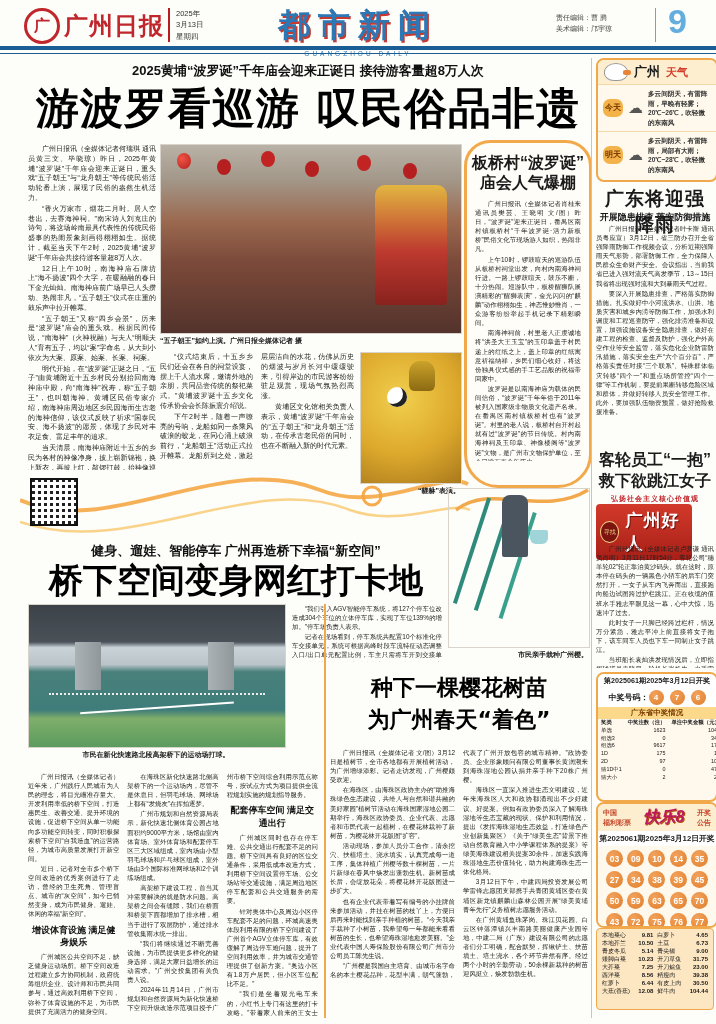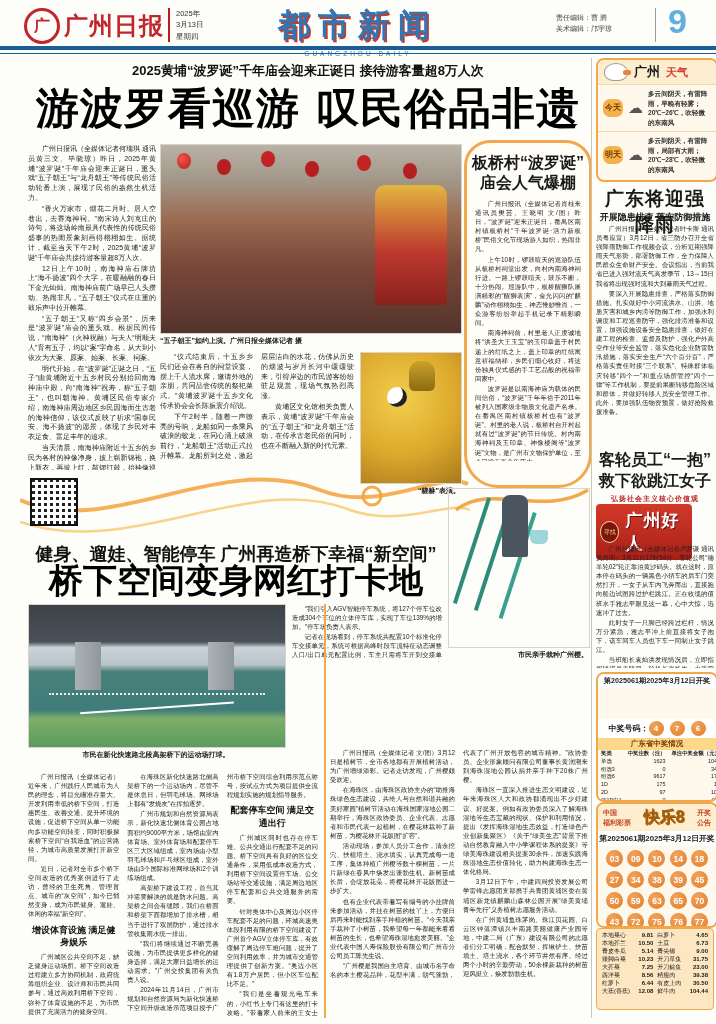--- a/index.html
+++ b/index.html
@@ -61,30 +61,30 @@
   .wx-desc{font-size:6.6px;line-height:1.45;font-weight:bold;color:#333;}
   .side-h1{font-size:19px;font-weight:900;text-align:center;letter-spacing:1px;}
   .side-h2{font-size:9px;font-weight:bold;text-align:center;margin-top:3px;}
   .ferry-h{font-size:16px;font-weight:900;text-align:center;line-height:1.3;}
   .value-banner{font-size:7px;font-weight:bold;color:#c0272d;text-align:center;letter-spacing:1px;}
   .haoren{display:flex;align-items:center;justify-content:center;gap:6px;background:linear-gradient(180deg,#d23a2a,#a81f17);border-radius:4px;padding:5px 4px;}
   .haoren .seal{width:20px;height:20px;border-radius:50%;background:#7d1410;color:#f4d58a;font-size:6px;line-height:1.1;display:flex;align-items:center;justify-content:center;text-align:center;border:1px solid #f4d58a;}
   .haoren .t{color:#fff;font-size:17px;font-weight:900;letter-spacing:1px;text-shadow:1px 1px 0 #6b0e0a;}
   .lott-title{background:#fbe3c0;color:#c4452a;font-weight:bold;font-size:8px;text-align:center;line-height:1.35;padding:3px 2px;}
   .lott-draw{font-size:7.2px;font-weight:bold;text-align:center;padding:2px 0;background:#fff;}
-  .lott-nums{display:flex;align-items:center;justify-content:center;gap:0;padding:2px 0;background:#fff;margin-top:31px;}
+  .lott-nums{display:flex;align-items:center;justify-content:center;gap:0;padding:2px 0;background:#fff;}
   .lott-nums .lbl{font-size:8px;font-weight:bold;}
   .ball{display:inline-flex;width:15px;height:15px;border-radius:50%;background:radial-gradient(circle at 35% 30%,#f2a25c,#e07e2b);color:#fff;font-size:8px;font-weight:bold;align-items:center;justify-content:center;}
   .band{background:#fcd98a;font-size:7.5px;font-weight:bold;text-align:center;padding:1px 0;color:#7a3c00;}
   table.lott{width:100%;border-collapse:collapse;background:#fff8ec;}
   table.lott td,table.lott th{font-size:5.4px;padding:0 3px;line-height:1.45;text-align:right;white-space:nowrap;}
   table.lott td:first-child,table.lott th:first-child{text-align:left;}
   .k8-head{display:flex;align-items:center;justify-content:space-between;padding:3px 5px;background:#fdeecf;}
   .k8-brand{font-size:7px;font-weight:bold;color:#c4452a;line-height:1.3;}
-  .k8-logo{font-size:16px;font-weight:900;color:#a16207;text-shadow:1px 1px 0 #b35312;}
+  .k8-logo{font-size:16px;font-weight:900;color:#be185d;text-shadow:1px 1px 0 #b35312;font-style:italic;}
   .k8-grid{display:grid;grid-template-columns:repeat(5,1fr);gap:4px 0;justify-items:center;padding:4px 6px;background:#fff8ec;}
   .k8-grid .ball{width:17px;height:17px;font-size:8.5px;}
   .price-head{display:flex;align-items:baseline;gap:4px;}
   .price-title{font-size:12px;font-weight:900;color:#8a1d12;}
   .price-note{font-size:6px;color:#b3511f;font-weight:bold;}
   .price-panel{background:#fde7c3;border:1.5px solid #f0a84a;border-radius:4px;padding:2px 3px;overflow:hidden;}
   table.price{width:100%;border-collapse:collapse;}
   table.price td{font-size:6px;line-height:1.34;padding:0 2px;white-space:nowrap;}
   table.price td:nth-child(2),table.price td:nth-child(4){text-align:right;font-weight:bold;}
   .odivider{background:#f2a94c;}
@@ -167,21 +167,21 @@
         <p>广州日报讯（全媒体记者肖桂来 通讯员樊芸、王晓明 文/图）昨日，“波罗诞”迎来正诞日，番禺区南村镇板桥村“千年波罗诞·活力新板桥”民俗文化节现场游人如织，热闹非凡。</p>
         <p>上午10时，锣鼓喧天的巡游队伍从板桥村祠堂出发，向村内南海神祠行进。一路上锣鼓喧天，鼓乐不断，十分热闹。巡游队中，板桥醒狮队展演精彩的“醒狮表演”，金光闪闪的“麒麟”动作栩栩如生，神态惟妙惟肖，一众游客纷纷举起手机记录下精彩瞬间。</p>
         <p>南海神祠前，村里老人正虔诚地将“洪圣大王玉宝”的玉印章盖于村民递上的红纸之上，盖上印章的红纸寓意祈福纳祥，乡民们细心收好，将这份独具仪式感的手工艺品般的祝福带回家中。</p>
         <p>波罗诞是以南海神庙为载体的民间信俗，“波罗诞”千年年俗于2011年被列入国家级非物质文化遗产名录。在番禺区南村镇板桥村也有“波罗诞”。村里的老人说，板桥村自开村起就有过“波罗诞”的节日传统。村内南海神祠及玉印章、神像楼阁等“波罗诞”文物，是广州市文物保护单位，至今已逾五百余年历史。</p>
       </div>
   </div>
   <svg class="abs swirl" style="left:452px;top:480px;" width="140" height="40" viewBox="0 0 140 40">
     <path d="M4,30 C40,2 90,38 136,10" stroke="#f2a94c" stroke-width="3.5" fill="none"></path>
   </svg>
 
-  <div class="abs kicker" style="left:28px;top:542px;width:416px;font-size:18px;">健身、遛娃、智能停车    广州再造桥下幸福“新空间”</div>
+  <div class="abs kicker" style="left:28px;top:542px;width:416px;font-size:13px;">健身、遛娃、智能停车    广州再造桥下幸福“新空间”</div>
   <div class="abs headline" style="left:28px;top:558px;width:416px;font-size:34px;">桥下空间变身网红打卡地</div>
 
   <div class="photo tennisp" style="left:28px;top:604px;width:256px;height:142px;">
     <div class="pillar" style="left:18%;"></div>
     <div class="pillar" style="left:70%;"></div>
     <div class="net"></div>
     <div class="courtline"></div>
   </div>
   <div class="abs caption" style="left:28px;top:750px;width:256px;text-align:center;">市民在新化快速路北段高架桥下的运动场打球。</div>
 
@@ -206,20 +206,24 @@
       <p>“我们是坐着观光电车来的，小红书上专门有这里的打卡攻略。”带着家人前来的王女士说，“没想到桥下空间也这么美，空间开阔、空气又好。”</p>
     </div>
 
   <div class="photo treep" style="left:448px;top:488px;width:140px;height:158px;">
     <div class="tripod"></div>
     <div class="person"></div>
     <div class="bucket"></div>
   </div>
   <div class="abs caption" style="left:448px;top:650px;width:140px;text-align:right;">市民亲手栽种广州樱。</div>
 
+  <div class="abs headline" style="left:330px;top:672px;width:258px;font-size:22px;line-height:1.45;">
+    <div>种下一棵樱花树苗</div>
+    <div>为广州春天“着色”</div>
+  </div>
   <div class="abs tiny6 cols2" style="left:330px;top:748px;width:258px;height:270px;">
       <p>广州日报讯（全媒体记者 文/图）3月12日是植树节，全市各地都有开展植树活动，为广州增绿添彩。记者走访发现，广州樱颇受欢迎。</p>
       <p>在海珠区，由海珠区政协主办的“助推海珠绿色生态建设，共绘人与自然和谐共融的美好家园”植树节活动在海珠国家湿地公园二期举行，海珠区政协委员、企业代表、志愿者和市民代表一起植树，在樱花林栽种了新树苗，为樱花林开花版图“扩容”。</p>
       <p>活动现场，参加人员分工合作，清余挖穴、扶植培土、浇水填实，认真完成每一道工序，集体种植广州樱等数十棵树苗，一片片新绿在春风中焕发出蓬勃生机。新树苗成长后，会绽放花朵，将樱花林开花版图进一步扩大。</p>
       <p>也有企业代表带着写有编号的小挂牌前来参加活动，并挂在树苗的枝丫上，方便日后再来时能找到亲手种植的树苗。“今天我亲手栽种了小树苗，我希望每一年都能来看看树苗的生长，也希望海珠湿地愈发美丽。”企业代表中国人寿保险股份有限公司广州市分公司员工陈先生说。</p>
       <p>“广州樱是我国自主培育、由城市名字命名的本土樱花品种，花型丰满，朝气蓬勃，代表了广州开放包容的城市精神。”政协委员、企业形象顾问有限公司董事长黄润潮来到海珠湿地公园认捐并亲手种下20株广州樱。</p>
       <p>海珠区一直深入推进生态文明建设，近年来海珠区人大和政协都涌现出不少好建议、好提案。例如有政协委员深入了解海珠湿地等生态宝藏的现状、保护和利用情况，提出《发挥海珠湿地生态效益，打造绿色产业创新集聚区》《关于“绿美生态”背景下推动自然教育融入中小学课程体系的提案》等绿美海珠建设相关提案30余件，加速实践海珠湿地生态价值转化，助力构建海珠生态一体化格局。</p>
       <p>3月12日下午，中建四局投资发展公司学雷锋志愿团支部携手共青团黄埔区委在黄埔区新龙镇麒麟山森林公园开展“绿美黄埔 青年先行”义务植树志愿服务活动。</p>
       <p>在广州黄埔鱼珠茅岗、珠江贝花园、白云区钟落潭镇兴丰南路美丽健康产业园等地，中建二局（广东）建设有限公司的志愿者们分工明确，配合默契，挥锹铲土、扶苗填土、培土浇水，各个环节井然有序。经过两个小时的辛勤劳动，50余棵新栽种的树苗迎风挺立，焕发勃勃生机。</p>
     </div>
@@ -337,21 +341,21 @@
         <div>开奖</div>
         <div>公告</div>
       </div>
     </div>
     <div class="lott-draw" style="font-size:7.8px;">第2025061期2025年3月12日开奖</div>
     <div class="k8-grid">
         <span class="ball">03</span>
         <span class="ball">09</span>
         <span class="ball">10</span>
         <span class="ball">14</span>
-        <span class="ball">18</span>
+        <span class="ball">35</span>
         <span class="ball">27</span>
         <span class="ball">34</span>
         <span class="ball">38</span>
         <span class="ball">39</span>
         <span class="ball">45</span>
         <span class="ball">50</span>
         <span class="ball">59</span>
         <span class="ball">63</span>
         <span class="ball">65</span>
         <span class="ball">70</span>

